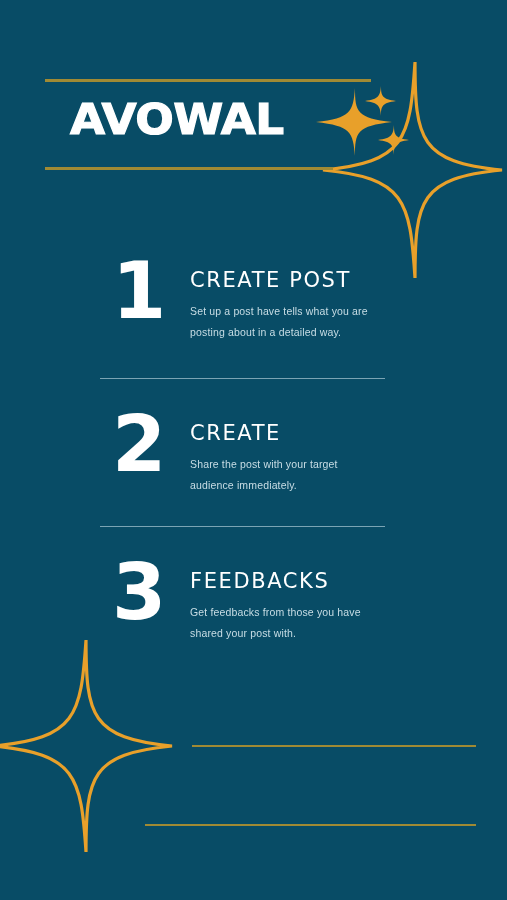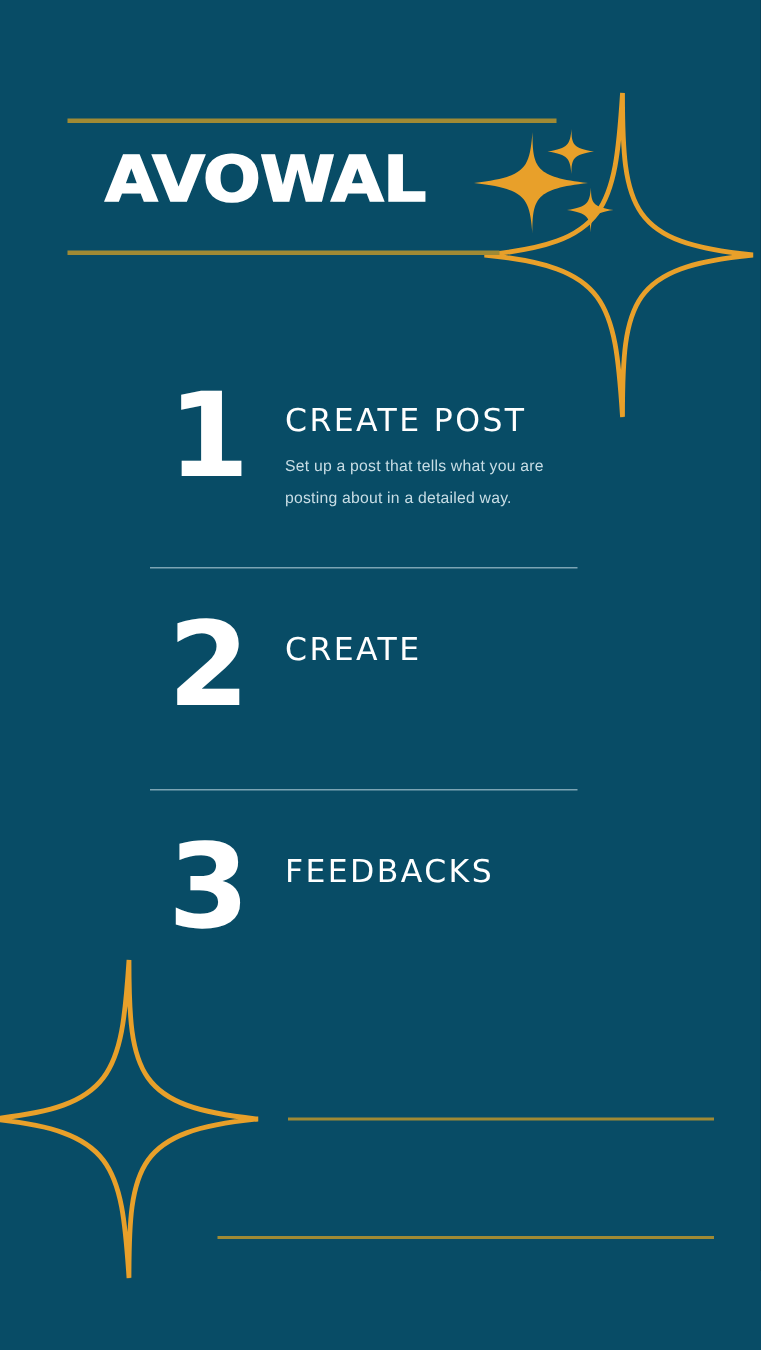--- a/index.html
+++ b/index.html
@@ -211,41 +211,43 @@
     <div class="logo-wordmark">AVOWAL</div>
     <div class="rule-under"></div>
   </div>
 
   <div class="steps">
 
     <div class="step s1">
       <div class="step-num">1</div>
       <div class="step-body">
         <h2 class="step-title">CREATE POST</h2>
-        <p class="step-desc">Set up a post that tells what you are posting about in a detailed way.</p>
+        <p class="step-desc">Set up a post have tells what you are posting about in a detailed way.</p>
       </div>
     </div>
 
     <div class="step-divider"></div>
     <div class="gap-a"></div>
 
     <div class="step s2">
       <div class="step-num">2</div>
       <div class="step-body">
         <h2 class="step-title">CREATE</h2>
+        <p class="step-desc">Share the post with your target audience immediately.</p>
       </div>
     </div>
 
     <div class="step-divider"></div>
     <div class="gap-b"></div>
 
     <div class="step s3">
       <div class="step-num">3</div>
       <div class="step-body">
         <h2 class="step-title">FEEDBACKS</h2>
+        <p class="step-desc">Get feedbacks from those you have shared your post with.</p>
       </div>
     </div>
 
   </div>
 
   <div class="rule-bottom-1"></div>
   <div class="rule-bottom-2"></div>
 
 </div>
 

